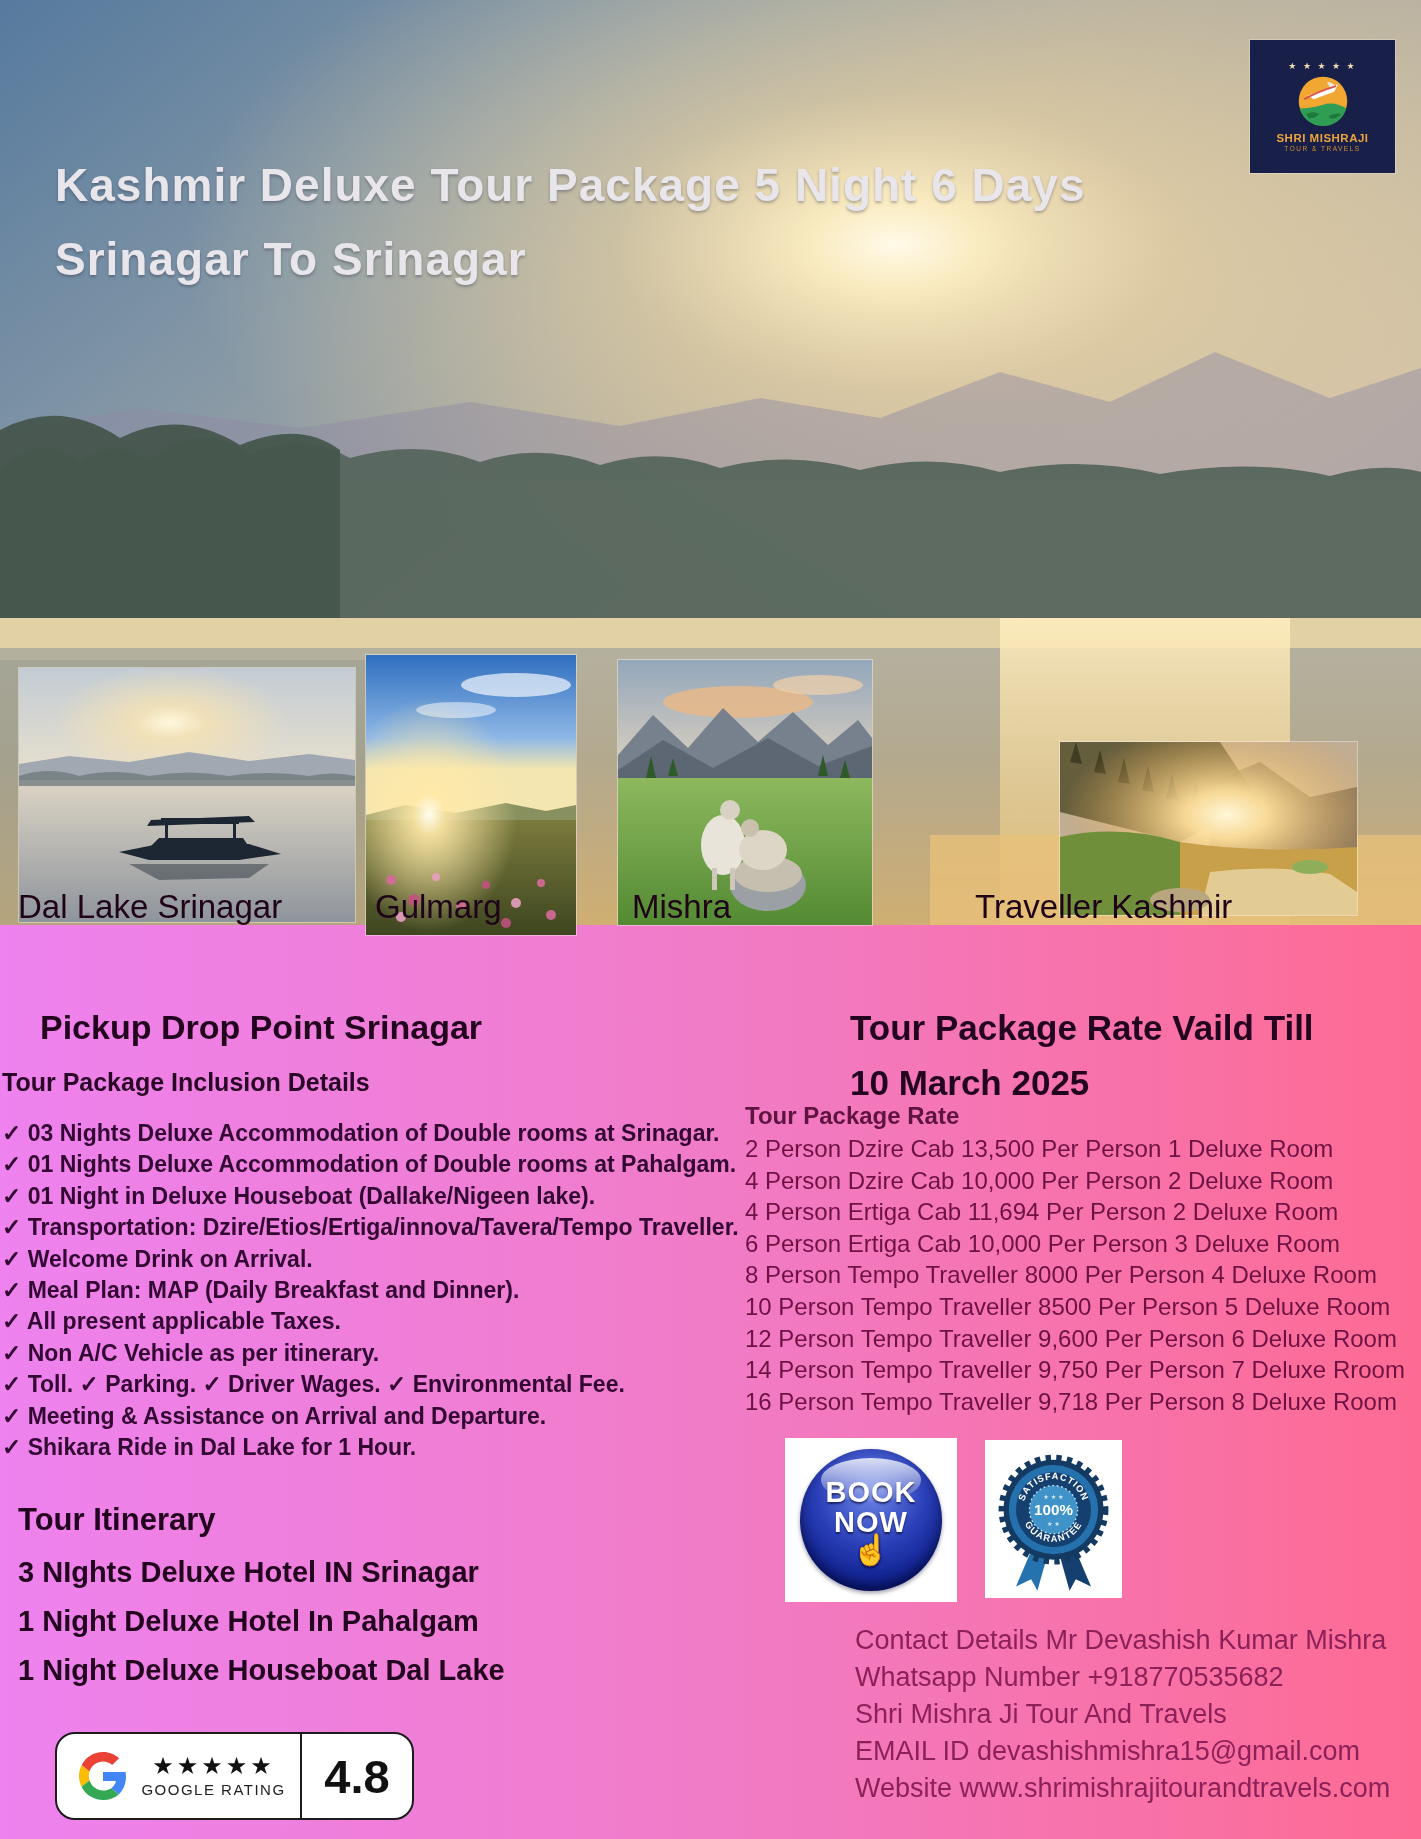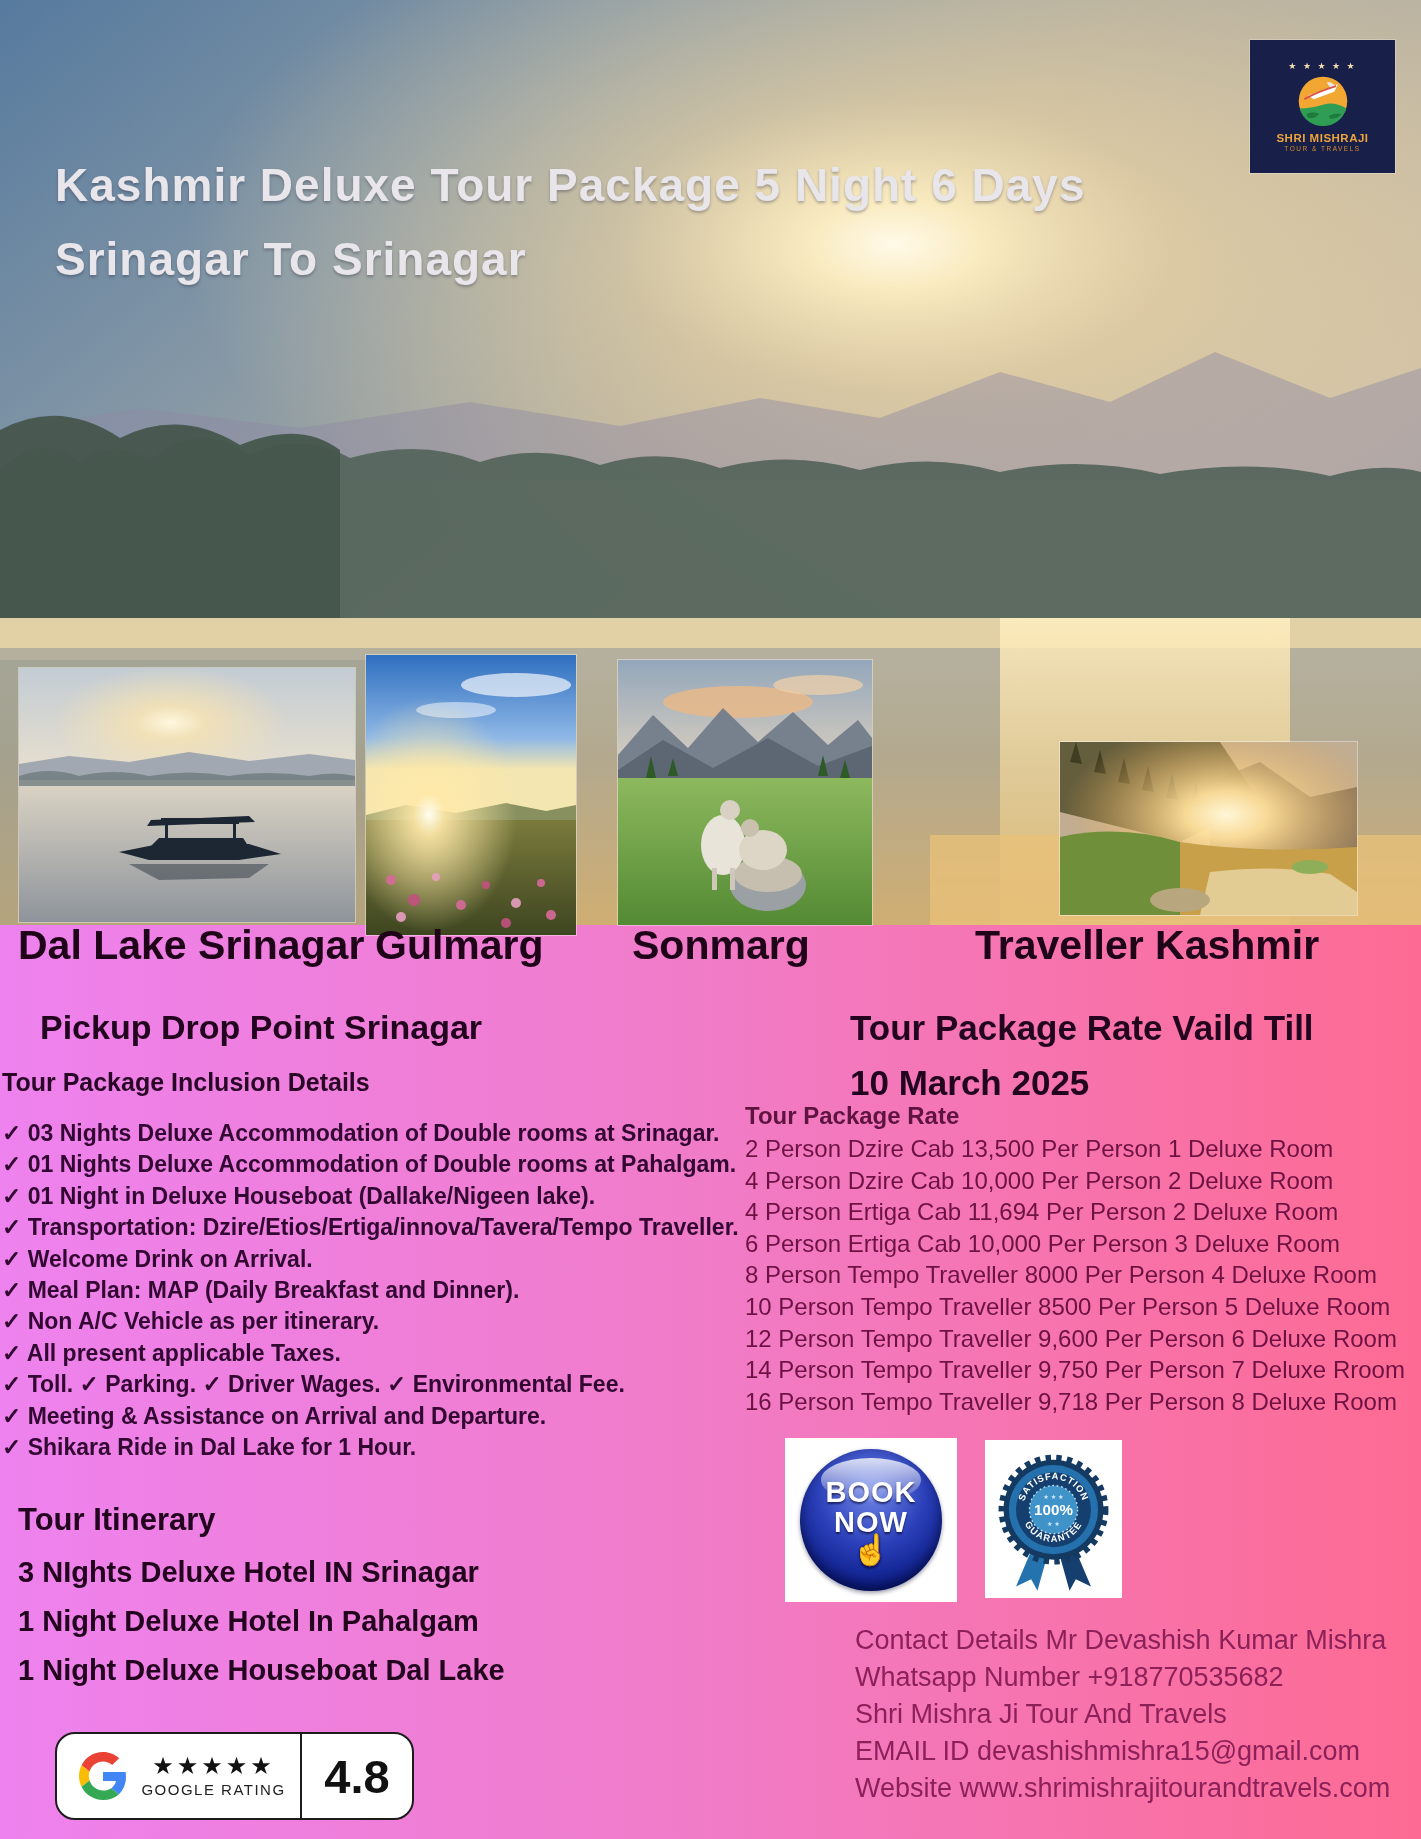--- a/index.html
+++ b/index.html
@@ -28,21 +28,21 @@
   #logo .stars{color:#f2dcae;font-size:9px;letter-spacing:2px;margin-bottom:2px;}
   #logo .brand{color:#eda43c;font-size:11.5px;font-weight:bold;letter-spacing:.5px;margin-top:3px;}
   #logo .tagline{color:#d98e2b;font-size:6.5px;letter-spacing:1.5px;margin-top:1px;}
 
   
   .thumb{box-shadow:0 0 0 1px rgba(255,255,255,.4);}
   .thumb svg{display:block;}
 
   
   .caption{
-    top:922px;font-size:41px;font-weight:bold;color:#1e0319;white-space:nowrap;
+    top:888px;font-size:33px;font-weight:normal;color:#1e0319;white-space:nowrap;
   }
 
   
   .pickup-heading{left:40px;top:1008px;font-size:34px;font-weight:bold;color:#23041f;}
   .inclusion-heading{left:2px;top:1068px;font-size:25px;font-weight:bold;color:#2a0626;}
   #inclusion-list{left:2px;top:1118px;width:760px;}
   #inclusion-list div{font-size:23px;font-weight:bold;color:#320732;line-height:31.4px;white-space:nowrap;}
 
   .itinerary-heading{left:18px;top:1502px;font-size:31px;font-weight:bold;color:#23041f;}
   #itinerary-list{left:18px;top:1548px;}
@@ -286,35 +286,35 @@
       <path d="M0,95 Q60,82 120,100 L140,173 L0,173 Z" fill="#6f8f3a"></path>
       <path d="M120,100 Q200,112 297,105 L297,173 L120,173 Z" fill="#c9a04a"></path>
       <path d="M150,130 Q210,122 270,132 L297,150 L297,173 L140,173 Z" fill="#e8d4a0" opacity="0.85"></path>
       <ellipse cx="120" cy="158" rx="30" ry="12" fill="#b8a77e"></ellipse>
       <ellipse cx="250" cy="125" rx="18" ry="7" fill="#8fae5a"></ellipse>
     </svg>
   </div>
 
   <div class="abs caption" style="left:18px;">Dal Lake Srinagar</div>
   <div class="abs caption" style="left:375px;">Gulmarg</div>
-  <div class="abs caption" style="left:632px;">Sonmarg</div>
+  <div class="abs caption" style="left:632px;">Mishra</div>
   <div class="abs caption" style="left:975px;">Traveller Kashmir</div>
 
   <div class="abs pickup-heading">Pickup Drop Point Srinagar</div>
   <div class="abs inclusion-heading">Tour Package Inclusion Details</div>
 
   <div id="inclusion-list" class="abs">
     <div>✓ 03 Nights Deluxe Accommodation of Double rooms at Srinagar.</div>
     <div>✓ 01 Nights Deluxe Accommodation of Double rooms at Pahalgam.</div>
     <div>✓ 01 Night in Deluxe Houseboat (Dallake/Nigeen lake).</div>
     <div>✓ Transportation: Dzire/Etios/Ertiga/innova/Tavera/Tempo Traveller.</div>
     <div>✓ Welcome Drink on Arrival.</div>
     <div>✓ Meal Plan: MAP (Daily Breakfast and Dinner).</div>
+    <div>✓ All present applicable Taxes.</div>
     <div>✓ Non A/C Vehicle as per itinerary.</div>
-    <div>✓ All present applicable Taxes.</div>
     <div>✓ Toll. ✓ Parking. ✓ Driver Wages. ✓ Environmental Fee.</div>
     <div>✓ Meeting &amp; Assistance on Arrival and Departure.</div>
     <div>✓ Shikara Ride in Dal Lake for 1 Hour.</div>
   </div>
 
   <div class="abs itinerary-heading">Tour Itinerary</div>
   <div id="itinerary-list" class="abs">
     <div>3 NIghts Deluxe Hotel IN  Srinagar</div>
     <div>1 Night Deluxe Hotel In Pahalgam</div>
     <div>1 Night Deluxe Houseboat Dal Lake</div>

